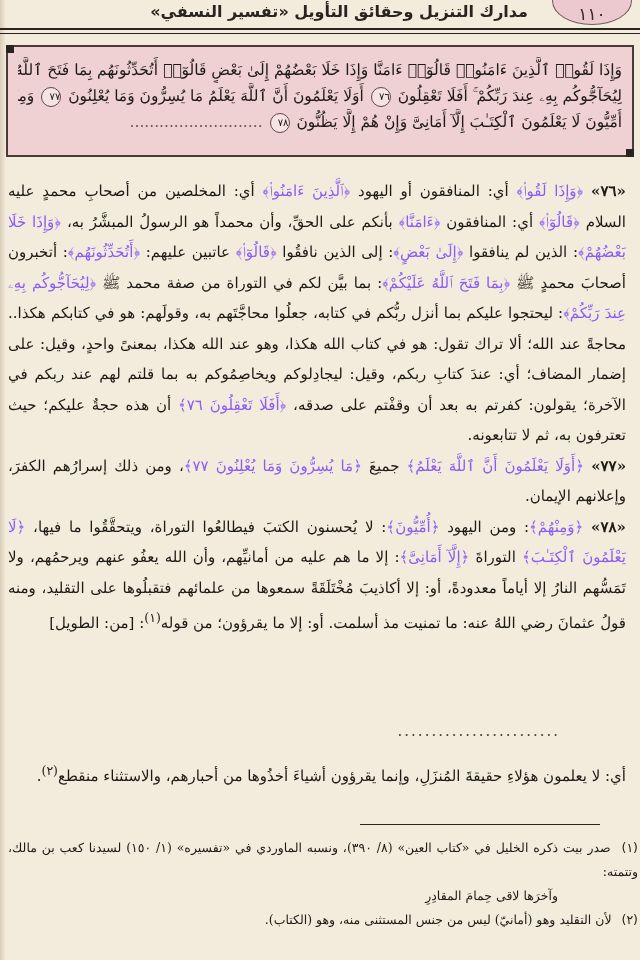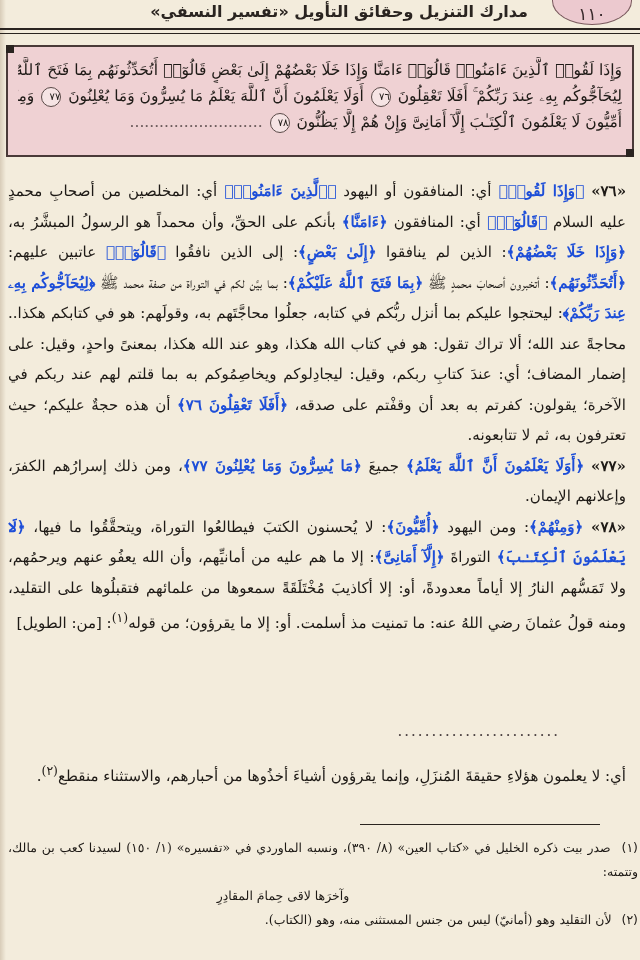--- a/index.html
+++ b/index.html
@@ -60,21 +60,21 @@
     text-align: right; vertical-align: middle; margin: 0 2px; background: #f6e4e4;
     font-family: "DejaVu Sans", sans-serif;
   }
 
   
   .commentary {
     position: absolute; right: 14px; left: 8px; top: 176px;
     font-size: 15px; line-height: 30.5px; text-align: justify;
   }
   .para { margin: 0; }
-  .q { color: #1d4ed8; font-weight: bold; }
+  .q { color: #8b5cf6; }
   .num-marker { font-weight: bold; }
 
   .poem {
     position: absolute; right: 80px; left: 8px; top: 722px;
     font-size: 15px; display: flex; justify-content: space-between;
   }
   .poem-dots { color: #4a4040; letter-spacing: 2px; }
 
   .after-poem {
     position: absolute; right: 14px; left: 8px; top: 752px;
@@ -83,21 +83,21 @@
 
   
   .fn-rule {
     position: absolute; right: 40px; width: 240px; top: 824px; height: 1px; background: #2a2420;
   }
   .footnotes {
     position: absolute; right: 2px; left: 8px; top: 836px;
     font-size: 12.5px; line-height: 24px; text-align: justify;
   }
   .fn { margin: 0; }
-  .fn-verse { text-align: center; margin: 0; padding-right: 80px; }
+  .fn-verse { margin: 0; padding-right: 80px; }
   .fn-num { font-family: "DejaVu Sans", sans-serif; margin-left: 6px; }
   .left-edge { position: absolute; left: 0; top: 0; width: 6px; height: 960px; background: linear-gradient(to right, #d8ccb8, transparent); }
 </style>
 </head>
 <body>
 
 <div class="page">
   <div class="left-edge"></div>
 
   <div class="header">

